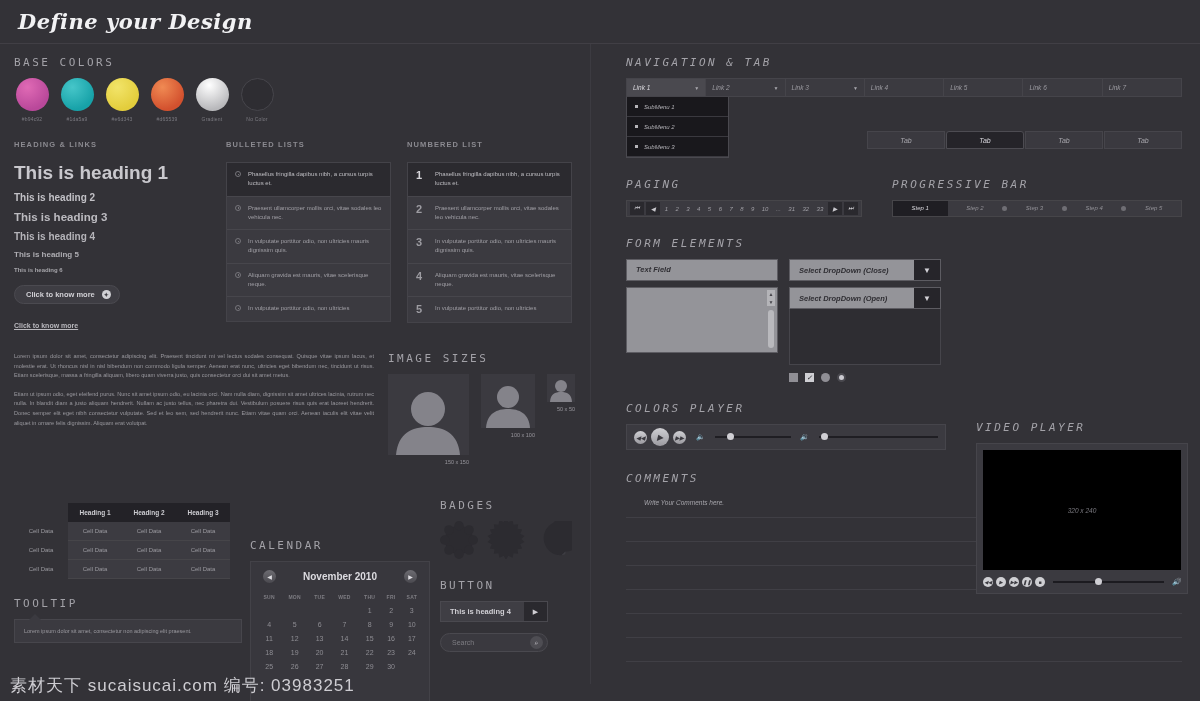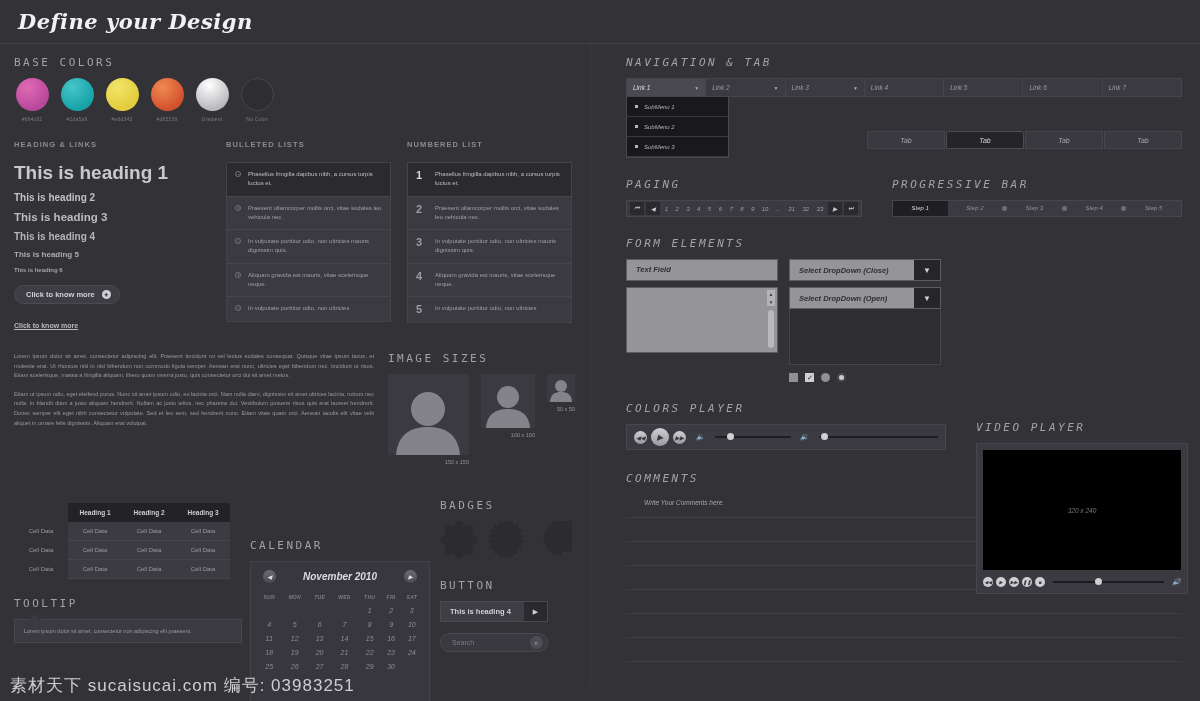--- a/index.html
+++ b/index.html
@@ -122,21 +122,21 @@
     padding: 8px 9px; font-size: 5.5px; color: #9a999f;
   }
   .tooltip-box:before {
     content:""; position:absolute; left: 14px; top: -6px;
     border-left: 6px solid transparent; border-right: 6px solid transparent;
     border-bottom: 6px solid #3b3a40;
   }
 
   
   .cal-wrap { position: absolute; left: 250px; top: 0; width: 168px; margin-top: 40px; }
-  .cal { width: 180px; background: #38373d; border: 1px solid #434248; padding: 6px 6px 28px 6px; margin-top: 4px; font-style: italic; }
+  .cal { width: 180px; background: #38373d; border: 1px solid #434248; padding: 6px 6px 28px 6px; margin-top: 4px; }
   .cal-head { display: flex; align-items: center; justify-content: space-between; padding: 2px 6px 8px 6px; }
   .cal-title { font-size: 10px; font-weight: bold; color: #dcdbe0; }
   .cnav { width: 13px; height: 13px; border-radius: 50%; background: linear-gradient(#6d6c72,#4a494f); color: #dddce1; font-size: 6px; display:flex; align-items:center; justify-content:center; }
   .cal table { width: 100%; border-collapse: collapse; }
   .cal th { font-size: 5px; color: #7e7d83; font-weight: bold; padding: 3px 0; letter-spacing: .3px; }
   .cal td { font-size: 7px; color: #8e8d93; text-align: center; padding: 3.5px 0; }
 
   
   .badge-wrap { position: absolute; left: 440px; top: 0; width: 140px; }
   .badges { display: flex; gap: 9px; margin-top: 4px; }

